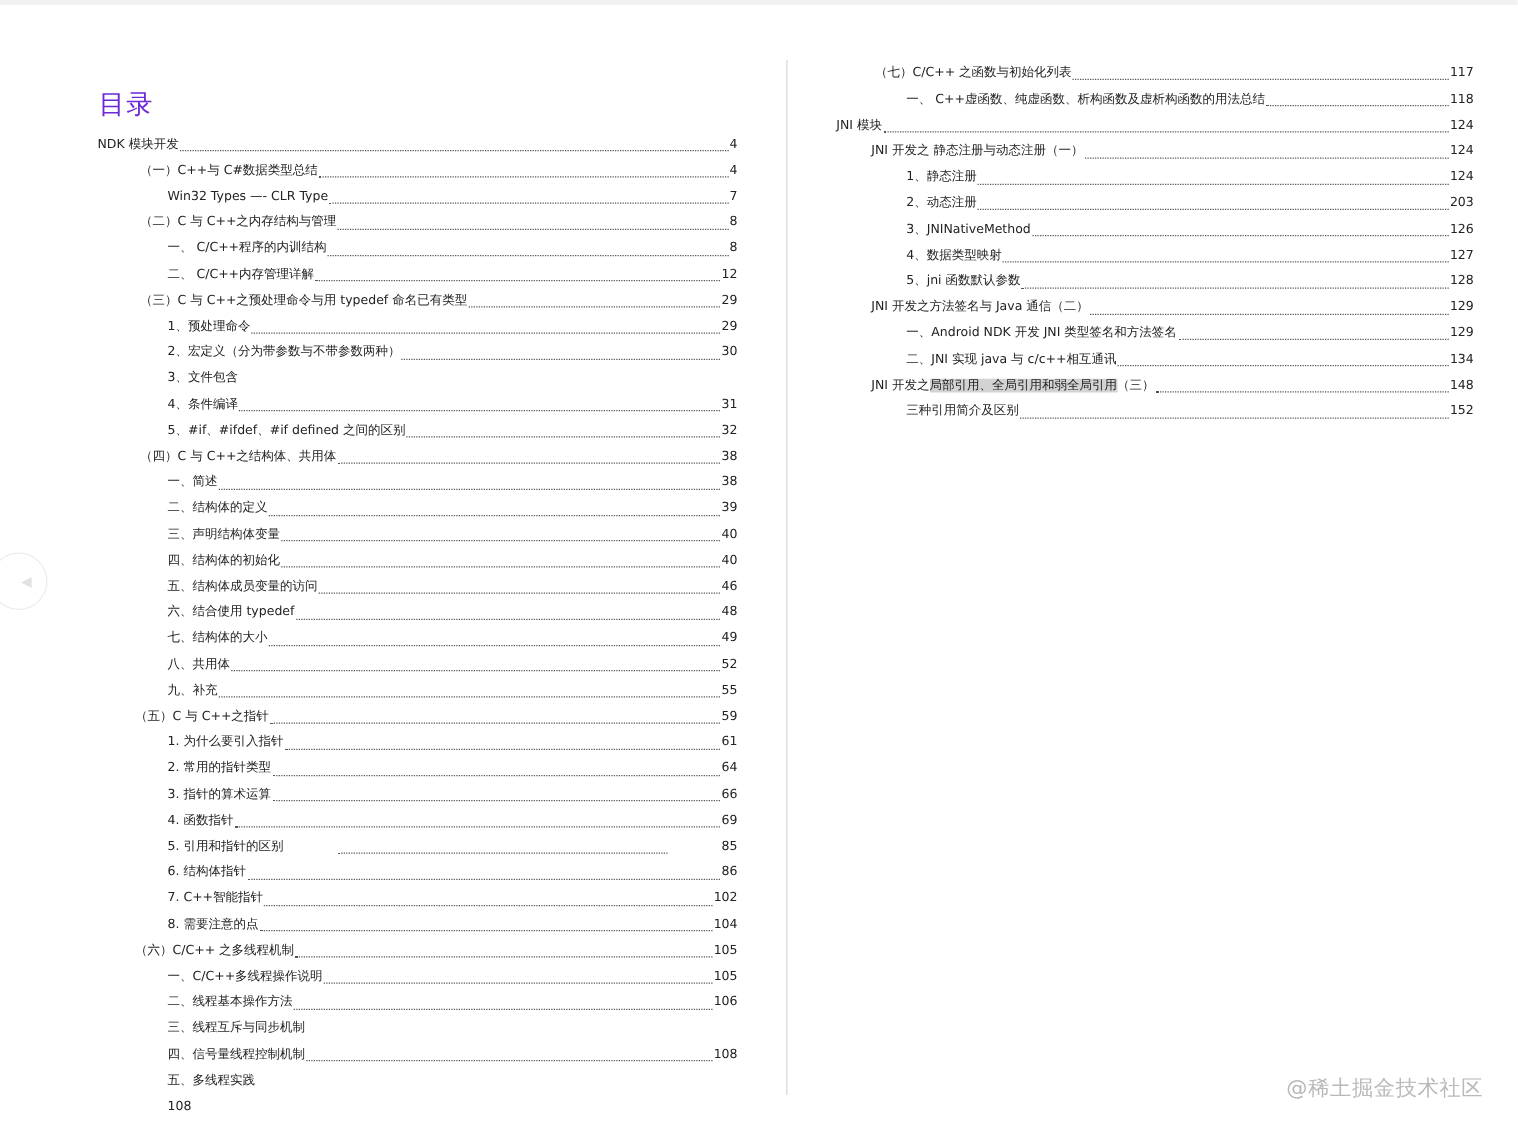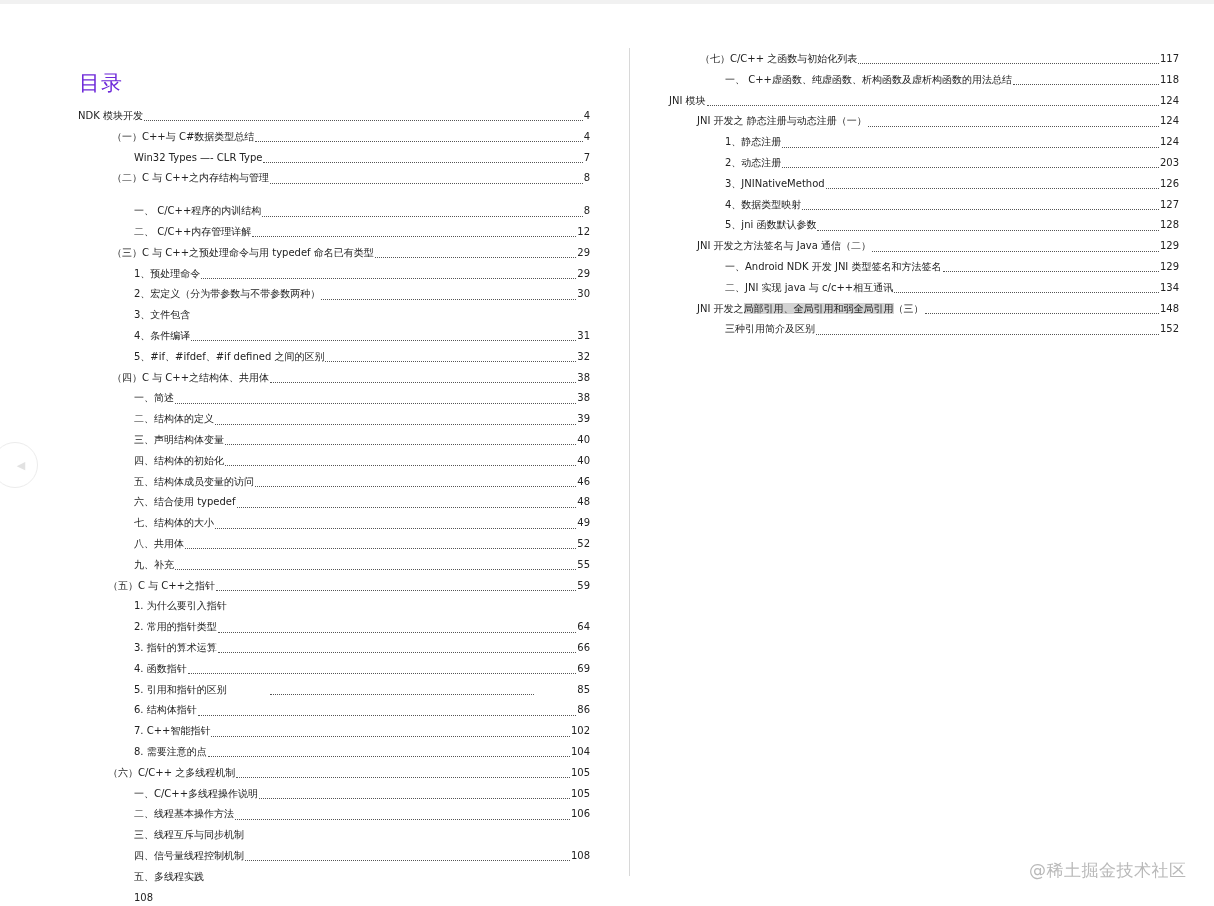--- a/index.html
+++ b/index.html
@@ -57,21 +57,21 @@
     <div class="row" style="padding-left: 56px;">
       <span class="label">Win32 Types —- CLR Type</span>
       <span class="leader"></span>
       <span class="page">7</span>
     </div>
     <div class="row" style="padding-left: 34px;">
       <span class="label">（二）C 与 C++之内存结构与管理</span>
       <span class="leader"></span>
       <span class="page">8</span>
     </div>
-    <div class="row" style="padding-left: 56px; margin-top: 12px;">
+    <div class="row" style="padding-left: 56px;">
       <span class="label">一、       C/C++程序的内训结构</span>
       <span class="leader"></span>
       <span class="page">8</span>
     </div>
     <div class="row" style="padding-left: 56px;">
       <span class="label">二、       C/C++内存管理详解</span>
       <span class="leader"></span>
       <span class="page">12</span>
     </div>
     <div class="row" style="padding-left: 34px;">
@@ -152,21 +152,21 @@
     <div class="row" style="padding-left: 56px;">
       <span class="label">九、补充</span>
       <span class="leader"></span>
       <span class="page">55</span>
     </div>
     <div class="row" style="padding-left: 30px;">
       <span class="label">（五）C 与 C++之指针</span>
       <span class="leader"></span>
       <span class="page">59</span>
     </div>
-    <div class="row" style="padding-left: 56px; flex-direction: column;">
+    <div class="row" style="padding-left: 56px;">
       <span class="label">1. 为什么要引入指针</span>
       <span class="leader"></span>
       <span class="page">61</span>
     </div>
     <div class="row" style="padding-left: 56px;">
       <span class="label">2. 常用的指针类型</span>
       <span class="leader"></span>
       <span class="page">64</span>
     </div>
     <div class="row" style="padding-left: 56px;">

